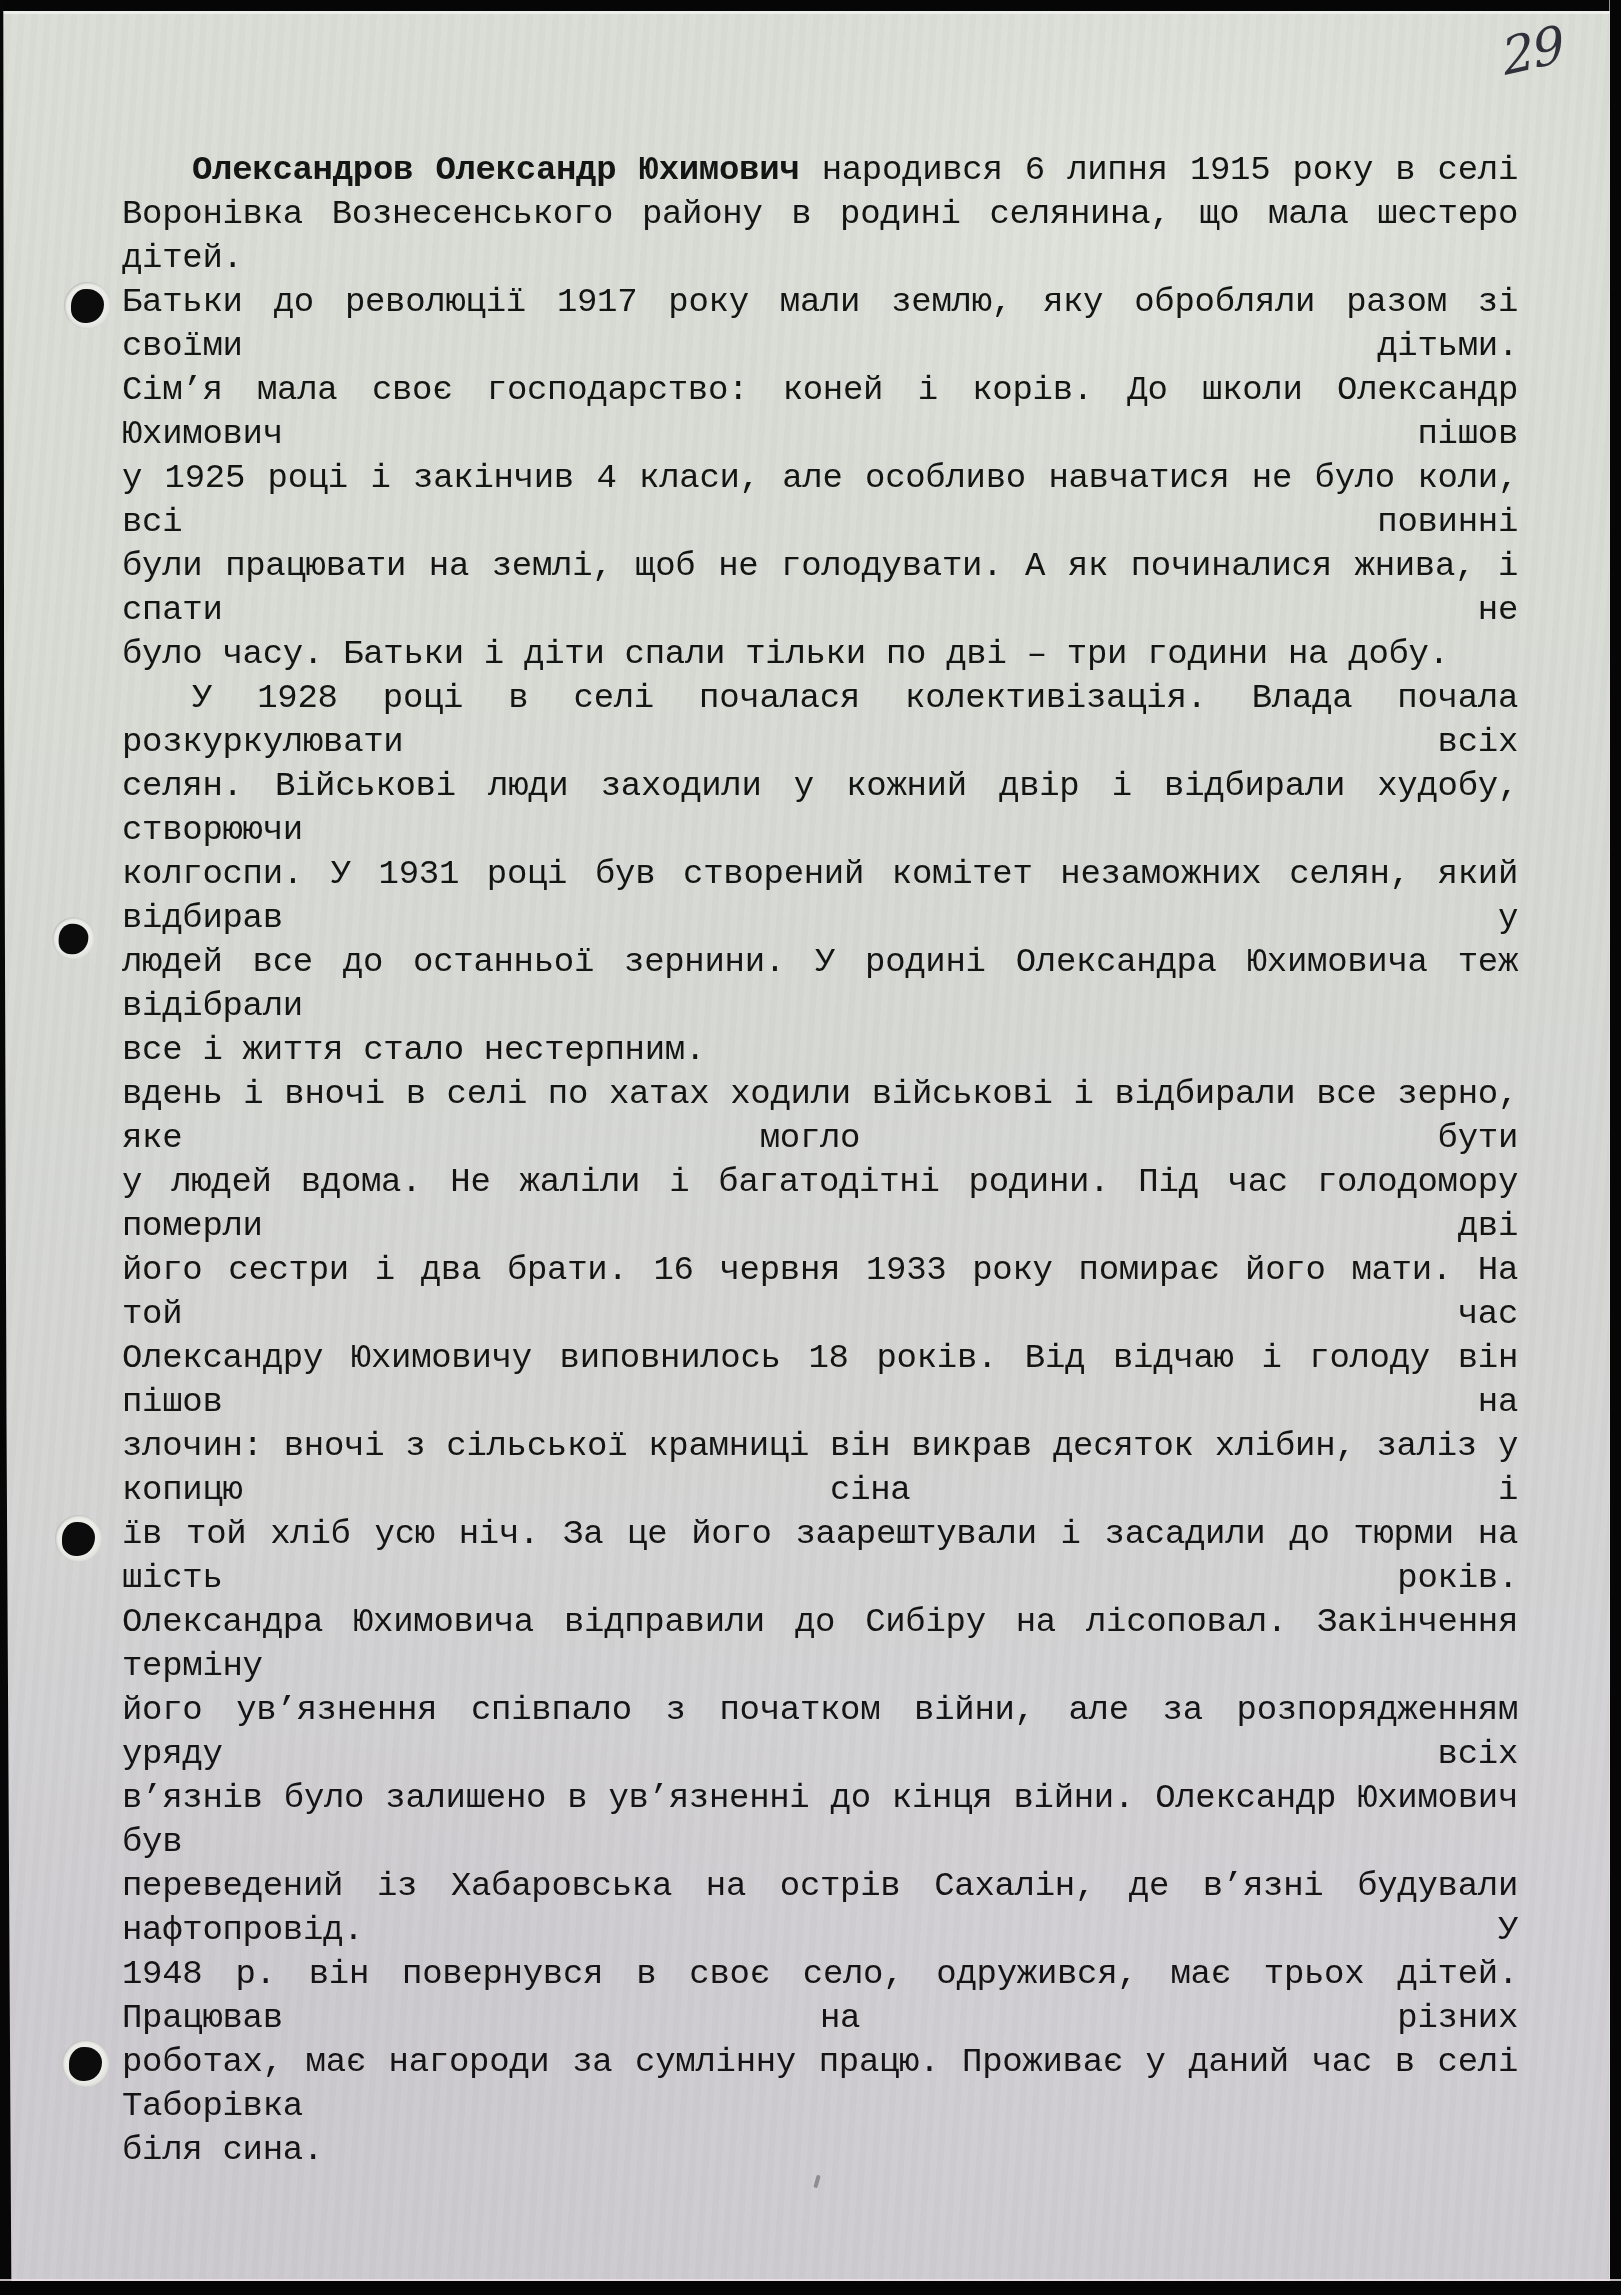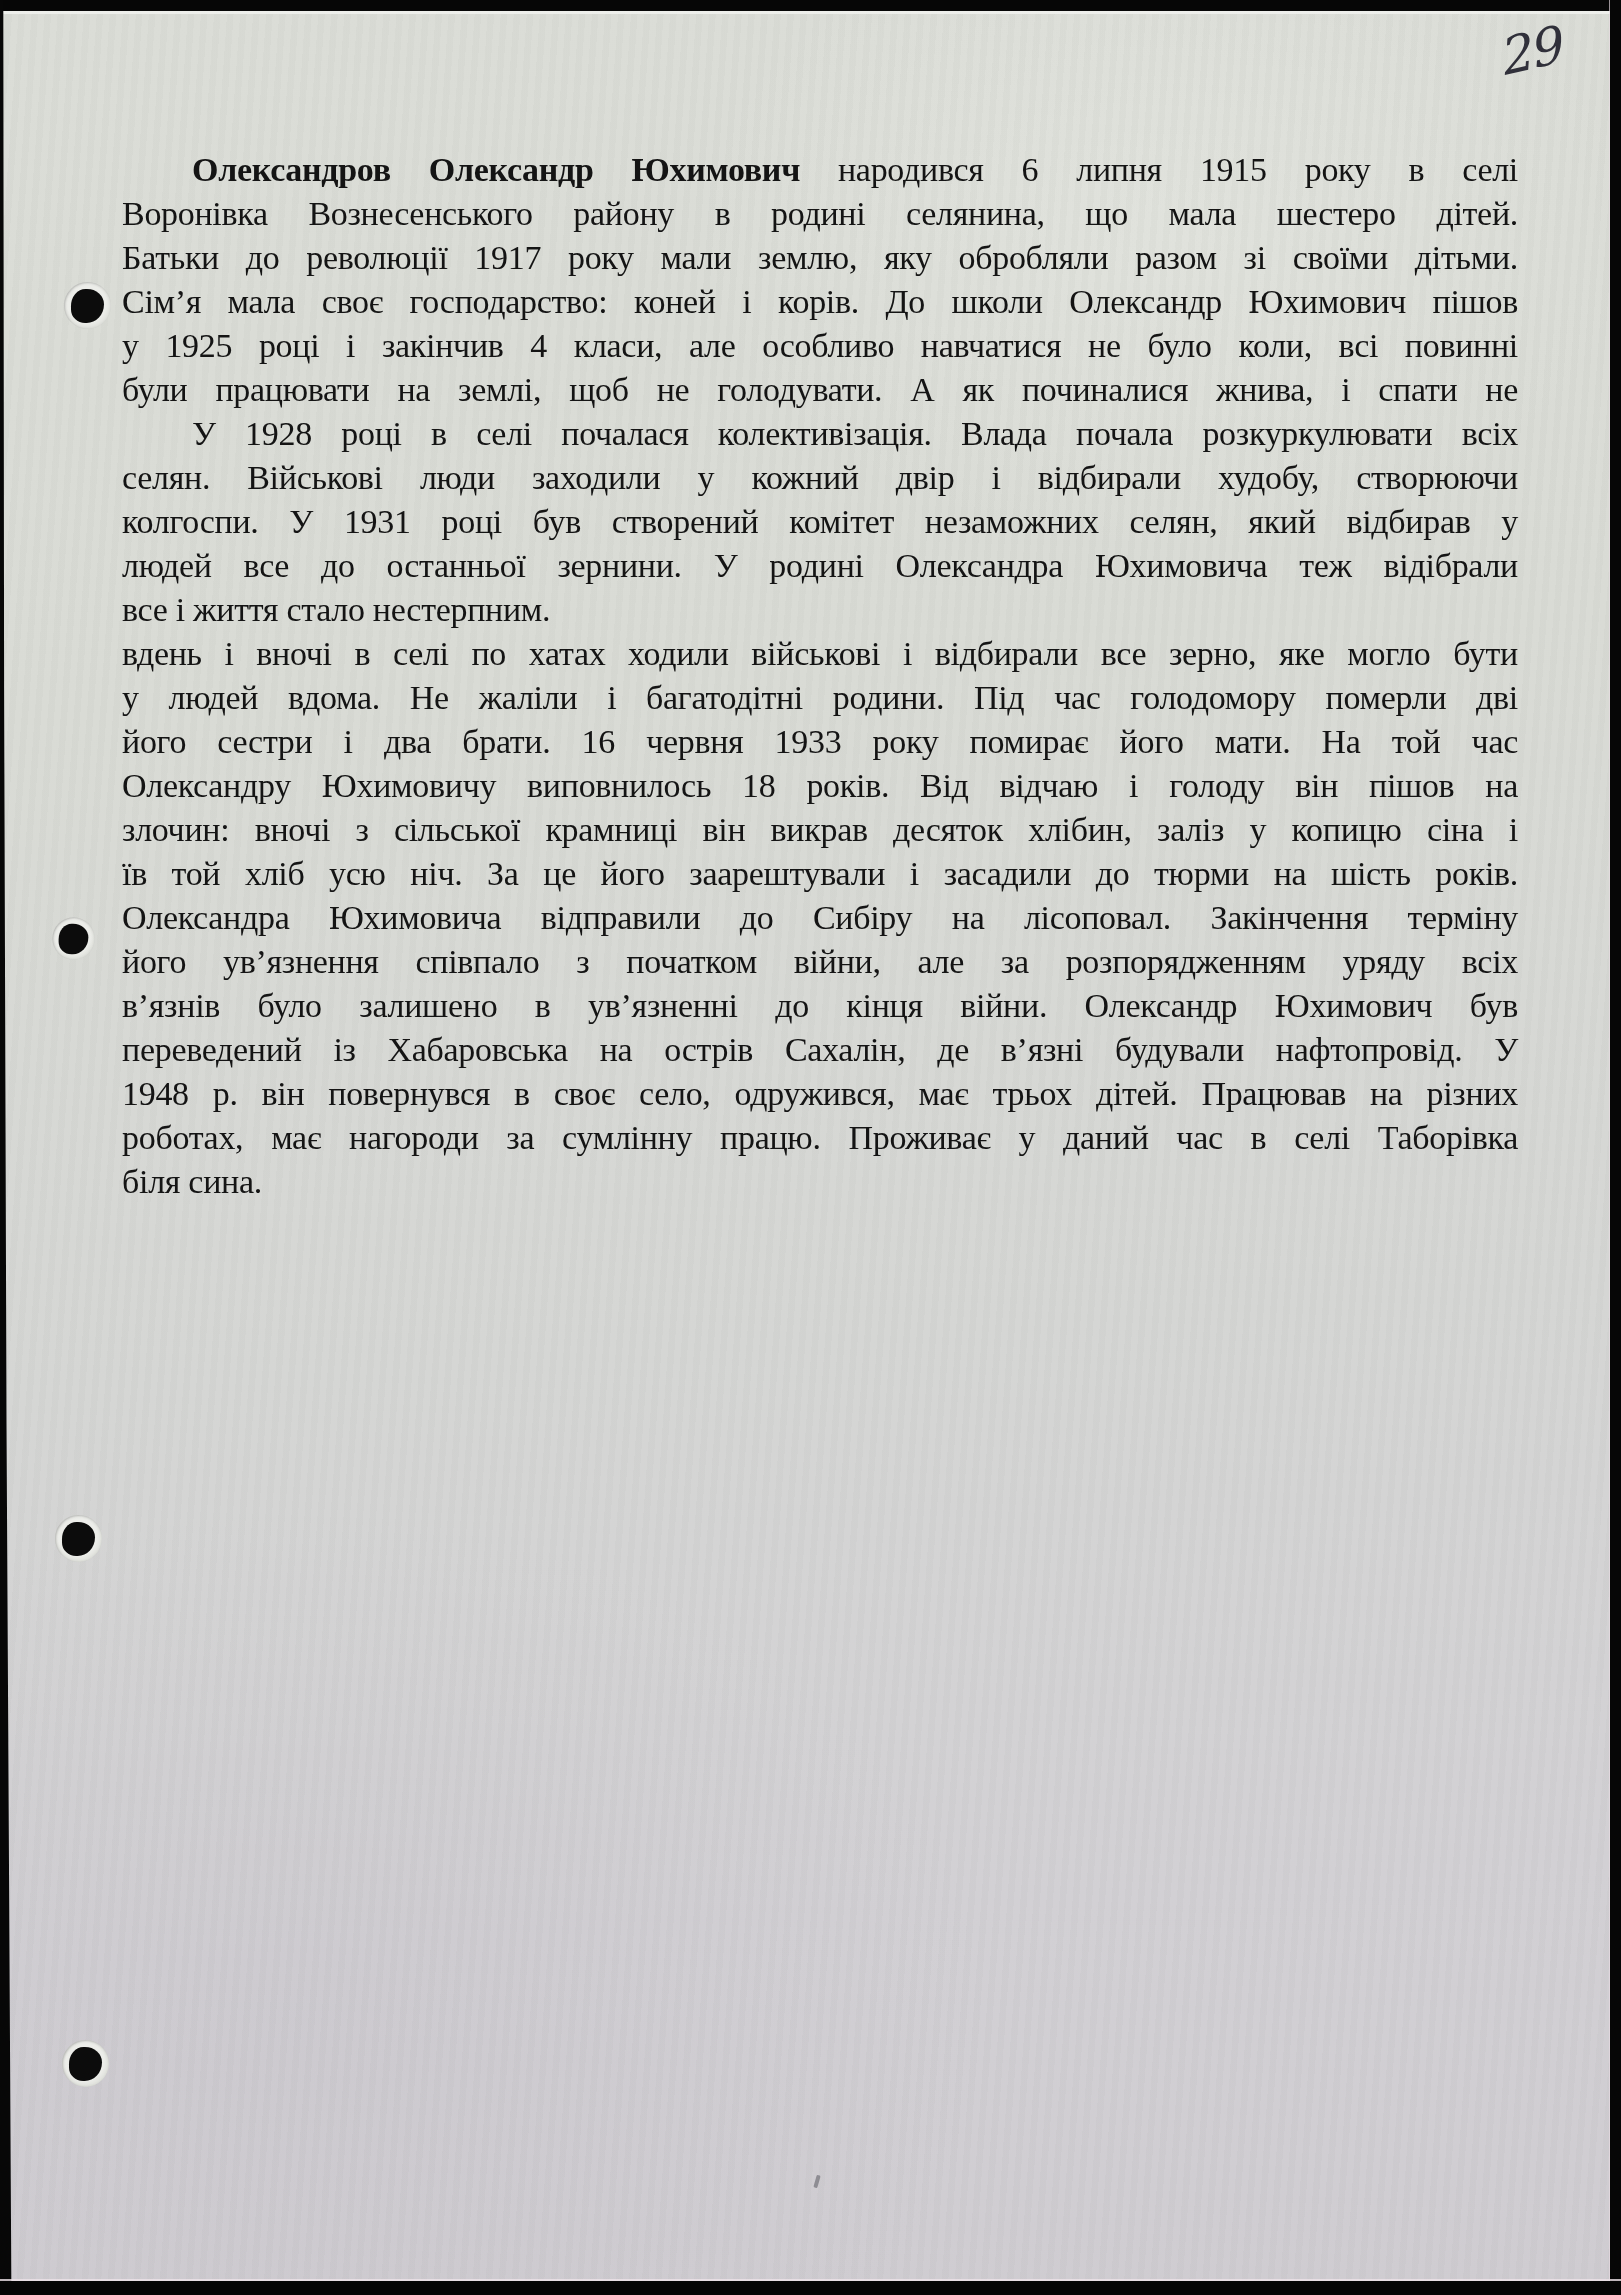--- a/index.html
+++ b/index.html
@@ -50,41 +50,42 @@
   .hole.h4{left:62px;top:2040px;}
   .speck{position:absolute;left:815px;top:2175px;width:4.1px;height:13px;background:#5a5a60;
     opacity:.55;transform:rotate(16deg);border-radius:1.6px;}
   
   .text-block{
     position:absolute;left:122px;top:148px;width:1396px;
     color:#141414;font-size:34px;line-height:44px;
     letter-spacing:-0.3px;
     text-rendering:optimizeLegibility;
   }
-  .line{text-align:justify;text-align-last:justify;}
+  .line{text-align:justify;text-align-last:justify;font-family:Liberation Mono, monospace;}
   .line.first{text-indent:70px;}
   .line.last{text-align-last:left;}
   .bold{font-weight:bold;}
 </style>
 </head>
 <body>
 
 <div class="scan">
   <div class="texture"></div>
 
   <div class="page-number">29</div>
 
   <div class="text-block">
       <div>
         <div class="line first"><span class="bold">Олександров Олександр Юхимович</span><span> народився 6 липня 1915 року в селі</span></div>
         <div class="line">Воронівка Вознесенського району в родині селянина, що мала шестеро дітей.</div>
         <div class="line">Батьки до революції 1917 року мали землю, яку обробляли разом зі своїми дітьми.</div>
         <div class="line">Сім’я мала своє господарство: коней і корів. До школи Олександр Юхимович пішов</div>
         <div class="line">у 1925 році і закінчив 4 класи, але особливо навчатися не було коли, всі повинні</div>
         <div class="line">були працювати на землі, щоб не голодувати. А як починалися жнива, і спати не</div>
+        <div class="line last">було часу. Батьки і діти спали тільки по дві – три години на добу.</div>
       </div>
       <div>
         <div class="line first">У 1928 році в селі почалася колективізація. Влада почала розкуркулювати всіх</div>
         <div class="line">селян. Військові люди заходили у кожний двір і відбирали худобу, створюючи</div>
         <div class="line">колгоспи. У 1931 році був створений комітет незаможних селян, який відбирав у</div>
         <div class="line">людей все до останньої зернини. У родині Олександра Юхимовича теж відібрали</div>
         <div class="line last">все і життя стало нестерпним.</div>
       </div>
       <div>
         <div class="line">вдень і вночі в селі по хатах ходили військові і відбирали все зерно, яке могло бути</div>

